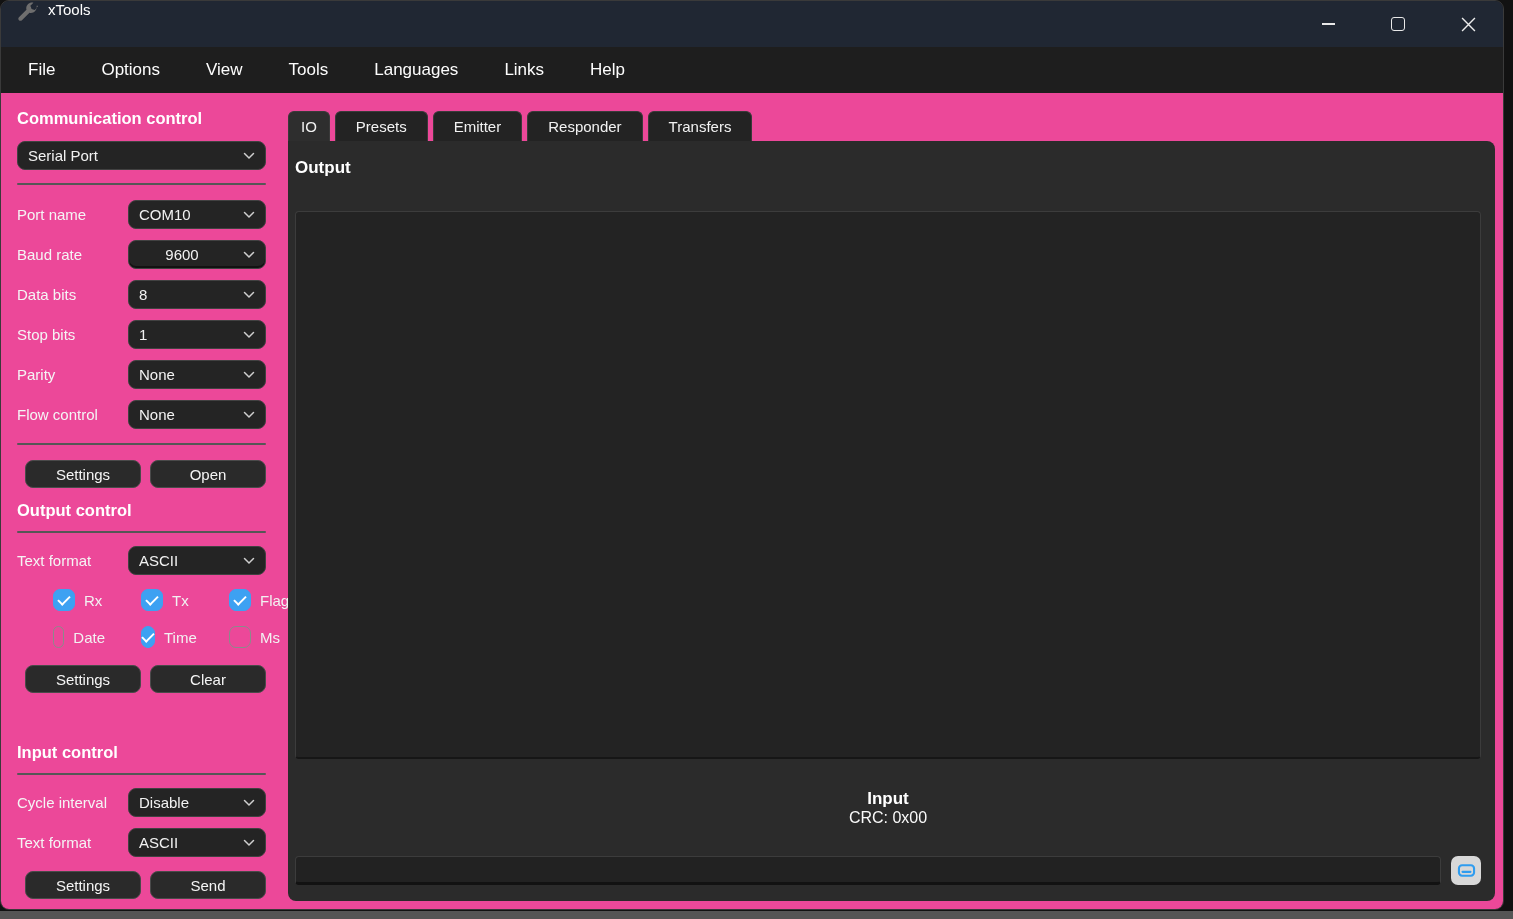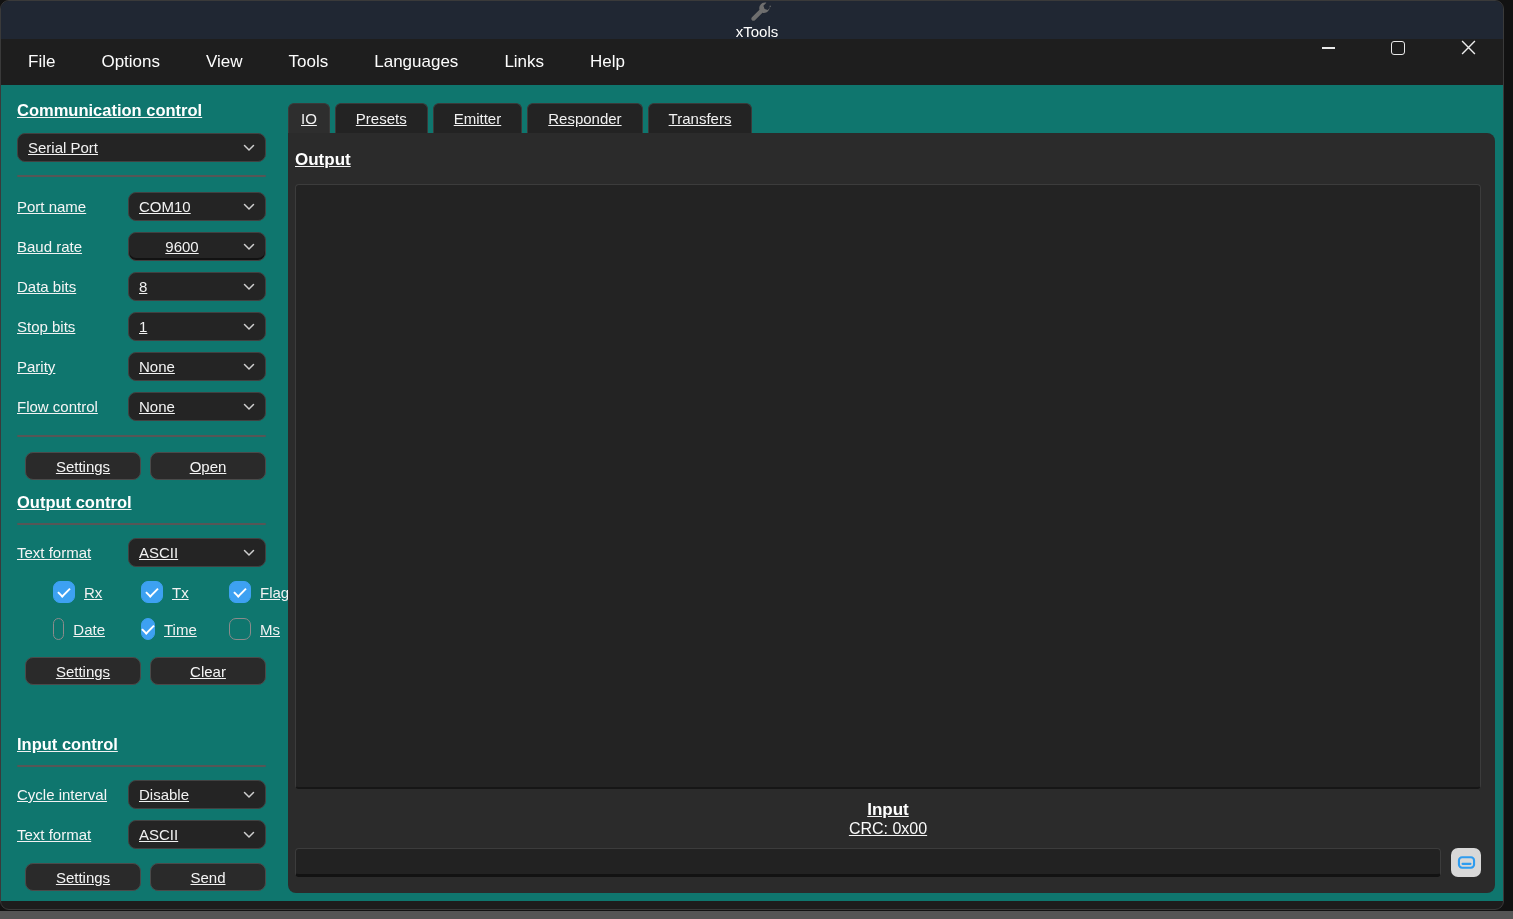--- a/index.html
+++ b/index.html
@@ -1,33 +1,33 @@
 <!DOCTYPE html>
 <html><head>
 <meta charset="utf-8">
 <style>
   html,body{margin:0;padding:0;width:1513px;height:919px;overflow:hidden;background:#121212;
             font-family:"Liberation Sans","DejaVu Sans",sans-serif;color:#f2f2f2;}
   .desktop-strip{position:absolute;left:0;bottom:0;width:1513px;height:8px;background:#555;}
   .window{position:absolute;left:0;top:0;width:1504px;height:910px;background:#1d1d1d;
           border:1px solid #3a3a3a;border-radius:9px;overflow:hidden;box-sizing:border-box;}
   
-  .titlebar{height:38px;background:#202733;display:flex;align-items:center;flex-direction:column;}
+  .titlebar{height:46px;background:#202733;display:flex;}
   .title-icon{margin-left:15px;display:flex;}
   .title-text{margin-left:10px;font-size:15px;color:#fff;}
   .win-controls{margin-left:auto;display:flex;height:100%;}
   .win-btn{width:70px;height:100%;display:flex;align-items:center;justify-content:center;cursor:default;}
   .glyph-min{width:13px;height:2px;background:#e9e9e9;}
   .glyph-max{width:12px;height:12px;border:1.6px solid #e9e9e9;border-radius:3px;}
   
   .menubar{height:46px;background:#1e1e1e;display:flex;align-items:center;gap:46px;
            padding-left:27px;font-size:17px;}
   .menu-item{color:#fdfdfd;}
   
-  .app-body{display:flex;height:816px;background:#0f766e;text-decoration:underline;}
+  .app-body{display:flex;height:816px;background:#ec4899;}
   .sidebar{width:287px;box-sizing:border-box;padding:16px 22px 10px 16px;display:flex;
            flex-direction:column;flex-shrink:0;}
   .section-heading{font-size:16.5px;font-weight:bold;color:#fff;}
   .divider{height:2px;background:#565656;border-radius:1px;}
   .combo{height:29px;background:#242424;border:1px solid #414141;border-radius:8px;
          display:flex;align-items:center;padding:0 10px;box-sizing:border-box;font-size:15px;}
   .combo .combo-value{flex:1;white-space:nowrap;overflow:hidden;}
   .combo.centered .combo-value{text-align:center;}
   .combo.editable{box-shadow:inset 0 -2px 0 #121212;border-radius:8px;}
   .chevron{flex-shrink:0;margin-left:6px;}
@@ -48,21 +48,21 @@
   .cb-box.checked .cb-check{display:block;}
   .cb-label{margin-left:9px;font-size:15px;}
   .spacer{flex:1;}
   
   .main{flex:1;display:flex;flex-direction:column;min-width:0;}
   .tabbar{height:29px;margin-top:19px;display:flex;align-items:flex-end;padding-left:0;}
   .tab{height:29px;padding:0 20px;background:#232323;border:1px solid #3a3a3a;border-bottom:none;
        border-radius:6px 6px 0 0;margin-right:5px;font-size:15px;display:flex;align-items:center;}
   .tab.active{background:#2e2e2e;}
   .tabpage{flex:1;background:#2b2b2b;border-radius:0 8px 8px 8px;margin:0 8px 8px 0;
-           display:flex;flex-direction:column;padding:0 14px 16px 7px;min-height:0;}
+           display:flex;flex-direction:column;padding:0 14px 16px 7px;min-height:0;gap:19px;}
   .panel-heading{font-size:17px;font-weight:bold;color:#fff;}
   .output-heading{margin:17px 0 14px 0;}
   .output-box{flex:1;background:#232323;border:1px solid #3c3c3c;border-bottom:2px solid #161616;
               border-radius:4px;}
   .input-header{display:flex;align-items:center;justify-content:space-between;margin:11px 0 10px 0;flex-direction:column;}
   .crc-text{font-size:16px;font-weight:normal;color:#fafafa;}
   .input-row{display:flex;align-items:center;}
   .input-field{flex:1;height:29px;background:#222;border:1px solid #3c3c3c;border-bottom:3px solid #121212;
                border-radius:4px;box-sizing:border-box;color:#f2f2f2;font-size:15px;
                font-family:inherit;padding:0 8px;outline:none;}

